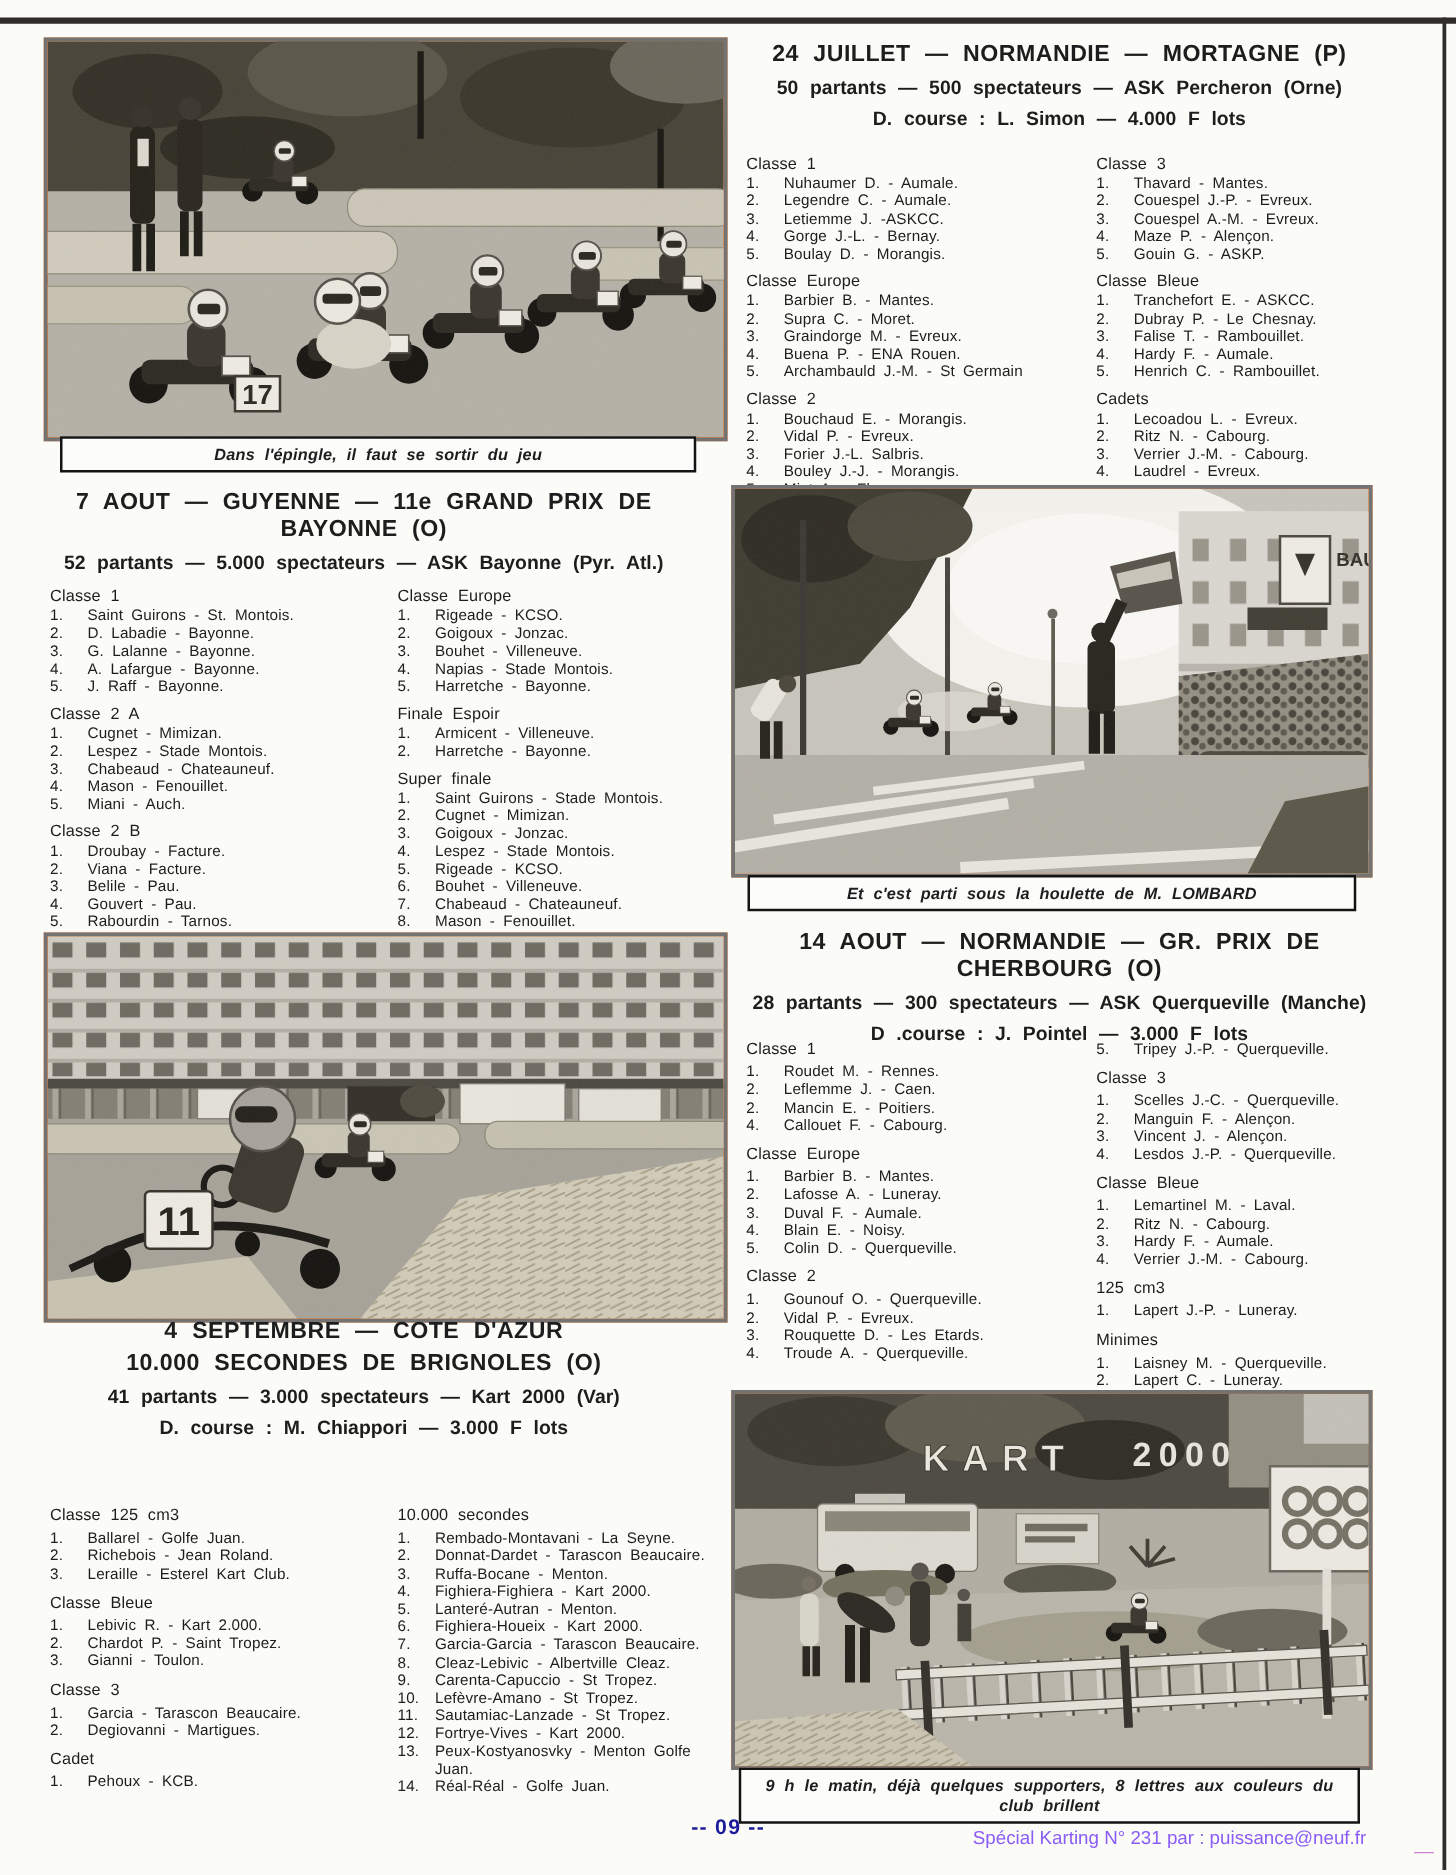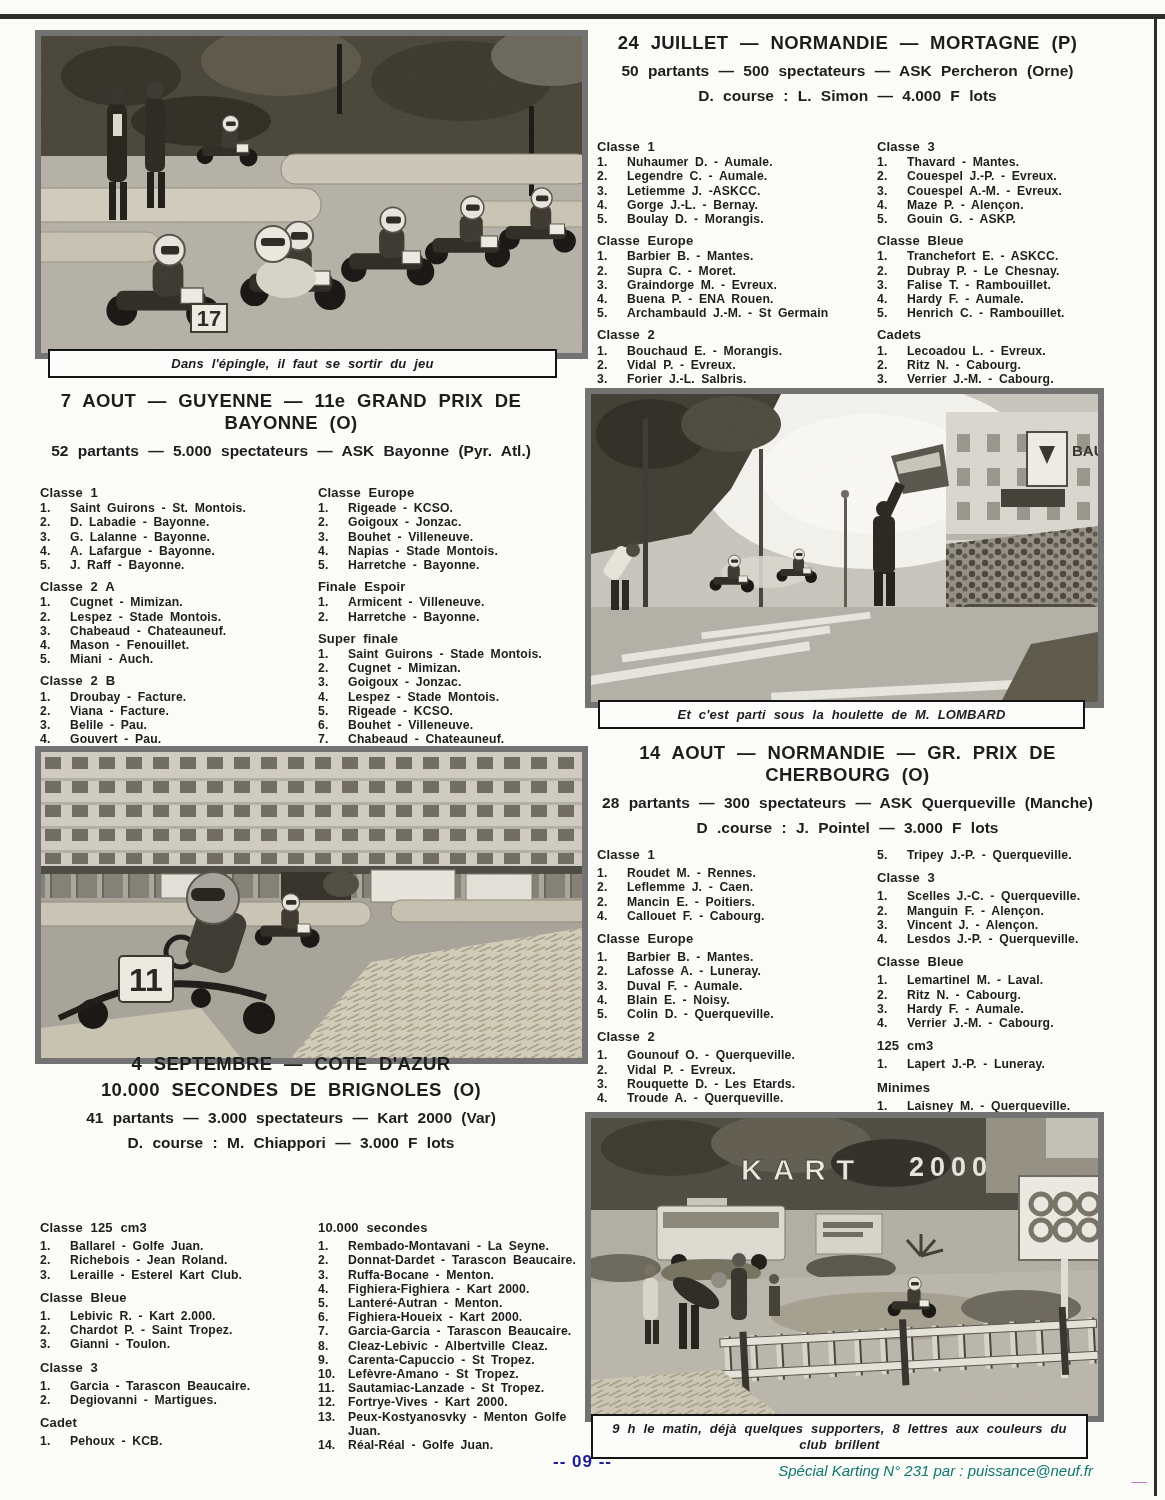--- a/index.html
+++ b/index.html
@@ -1,40 +1,40 @@
 <!DOCTYPE html>
 <html><head>
 <meta charset="utf-8">
 <style>
   html,body{margin:0;padding:0;background:#9a9a9a;}
   .page{position:relative;width:1165px;height:1500px;margin:0 auto;background:#fbfbf8;
         font-family:"Liberation Sans",sans-serif;color:#1d1d1d;overflow:hidden;}
   .top-rule{position:absolute;left:0;top:14px;width:1165px;height:5px;background:#2e2d2b;}
   .right-rule{position:absolute;left:1154px;top:14px;width:3px;height:1482px;background:#2e2d2b;}
-  .photo{position:absolute;border:6px solid #737373;background:#f97316;overflow:hidden;}
+  .photo{position:absolute;border:3px solid #737373;background:#f97316;overflow:hidden;}
   .photo svg{display:block;width:100%;height:100%;}
   .caption{position:absolute;border:2px solid #141414;background:#fcfcfa;text-align:center;
            font-weight:bold;font-size:13px;line-height:16px;padding:5px 8px 4px;
            word-spacing:4px;letter-spacing:.2px;font-style:italic;}
   .heading{position:absolute;text-align:center;font-weight:bold;}
   .h-lg{font-size:18.5px;letter-spacing:.4px;word-spacing:6px;margin-bottom:8px;}
   .h-md{font-size:15.5px;word-spacing:5px;margin-bottom:7px;}
-  .list{position:absolute;font-weight:bold;font-size:12.2px;line-height:14.2px;
-        letter-spacing:.15px;word-spacing:3px;margin-top:16px;}
+  .list{position:absolute;font-weight:normal;font-size:12.2px;line-height:14.2px;
+        letter-spacing:.15px;word-spacing:3px;}
   .block{margin-bottom:8px;}
   .bh{font-size:13px;margin-bottom:1px;word-spacing:4px;}
   .bh:empty{display:none;}
   .items > div{display:flex;}
   .items .n{width:30px;flex:none;}
   .items .t{flex:1;}
   .roomy .block{margin-bottom:9px;}
   .roomy .bh{margin-bottom:4px;}
   .footer-page{position:absolute;left:0;top:1452px;width:1165px;text-align:center;
                font-weight:bold;font-size:17px;letter-spacing:1px;color:#1c1b9a;}
-  .footer-credit{position:absolute;right:72px;top:1462px;font-size:15px;color:#0f766e;font-style:italic;}
+  .footer-credit{position:absolute;right:72px;top:1462px;font-size:15px;color:#8b5cf6;}
   .footer-artifact{position:absolute;right:18px;top:1468px;font-size:14px;font-weight:bold;color:#a21caf;}
 </style>
 </head>
 <body>
 
 <svg width="0" height="0" style="position:absolute" aria-hidden="true">
   <defs>
     <g id="kart">
       <circle cx="-28" cy="16" r="11" fill="#15130f"></circle>
       <circle cx="30" cy="18" r="12" fill="#15130f"></circle>

